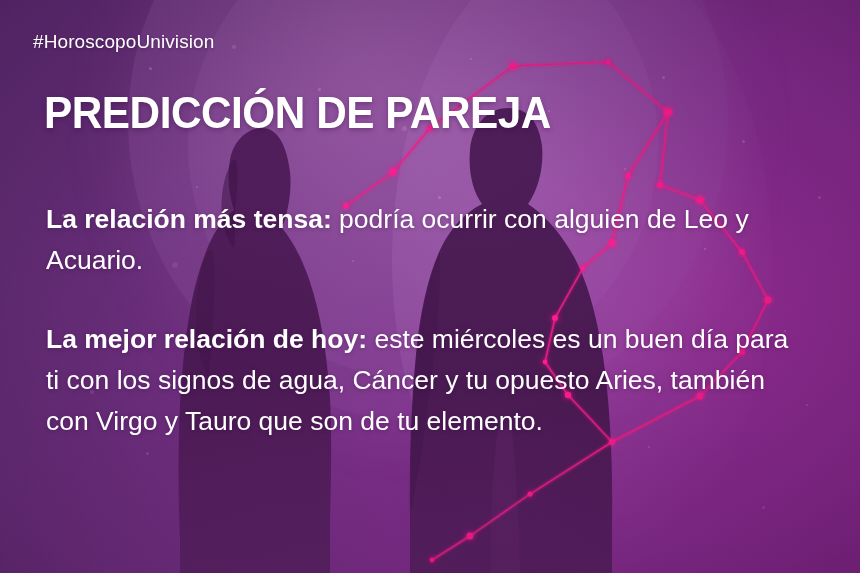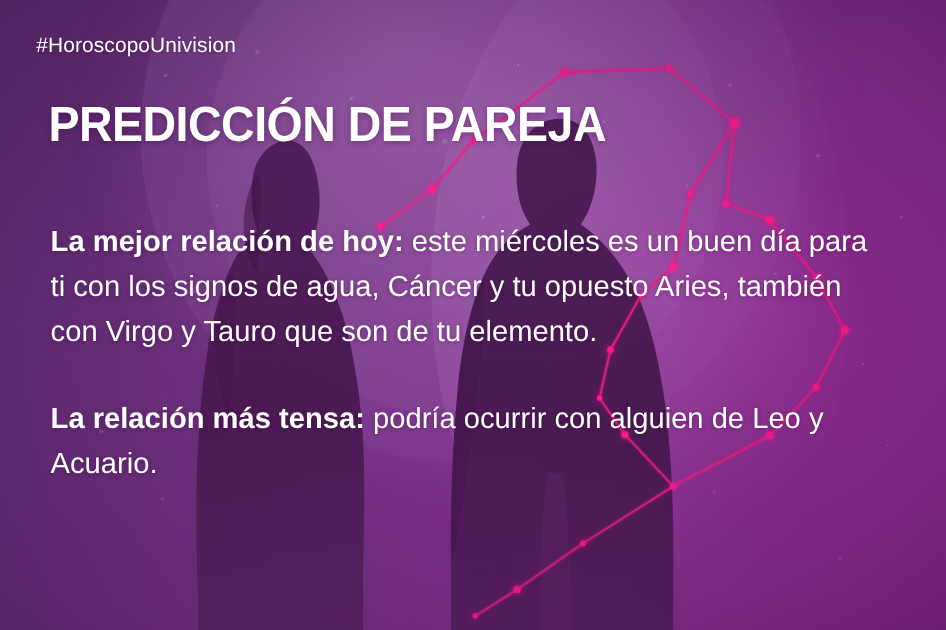--- a/index.html
+++ b/index.html
@@ -344,21 +344,21 @@
   <div class="bg-vignette"></div>
 
   <div class="content">
 
     <div class="hashtag">#HoroscopoUnivision</div>
 
     <div class="title">PREDICCIÓN DE PAREJA</div>
 
     <div class="body-block">
       <p class="para">
+        <span class="lead">La relación más tensa:</span><span> podría ocurrir con alguien de Leo y Acuario.</span>
+      </p>
+      <p class="para">
         <span class="lead">La mejor relación de hoy:</span><span> este miércoles es un buen día para ti con los signos de agua, Cáncer y tu opuesto Aries, también con Virgo y Tauro que son de tu elemento.</span>
       </p>
-      <p class="para">
-        <span class="lead">La relación más tensa:</span><span> podría ocurrir con alguien de Leo y Acuario.</span>
-      </p>
     </div>
 
   </div>
 </div>
 
 </body></html>

